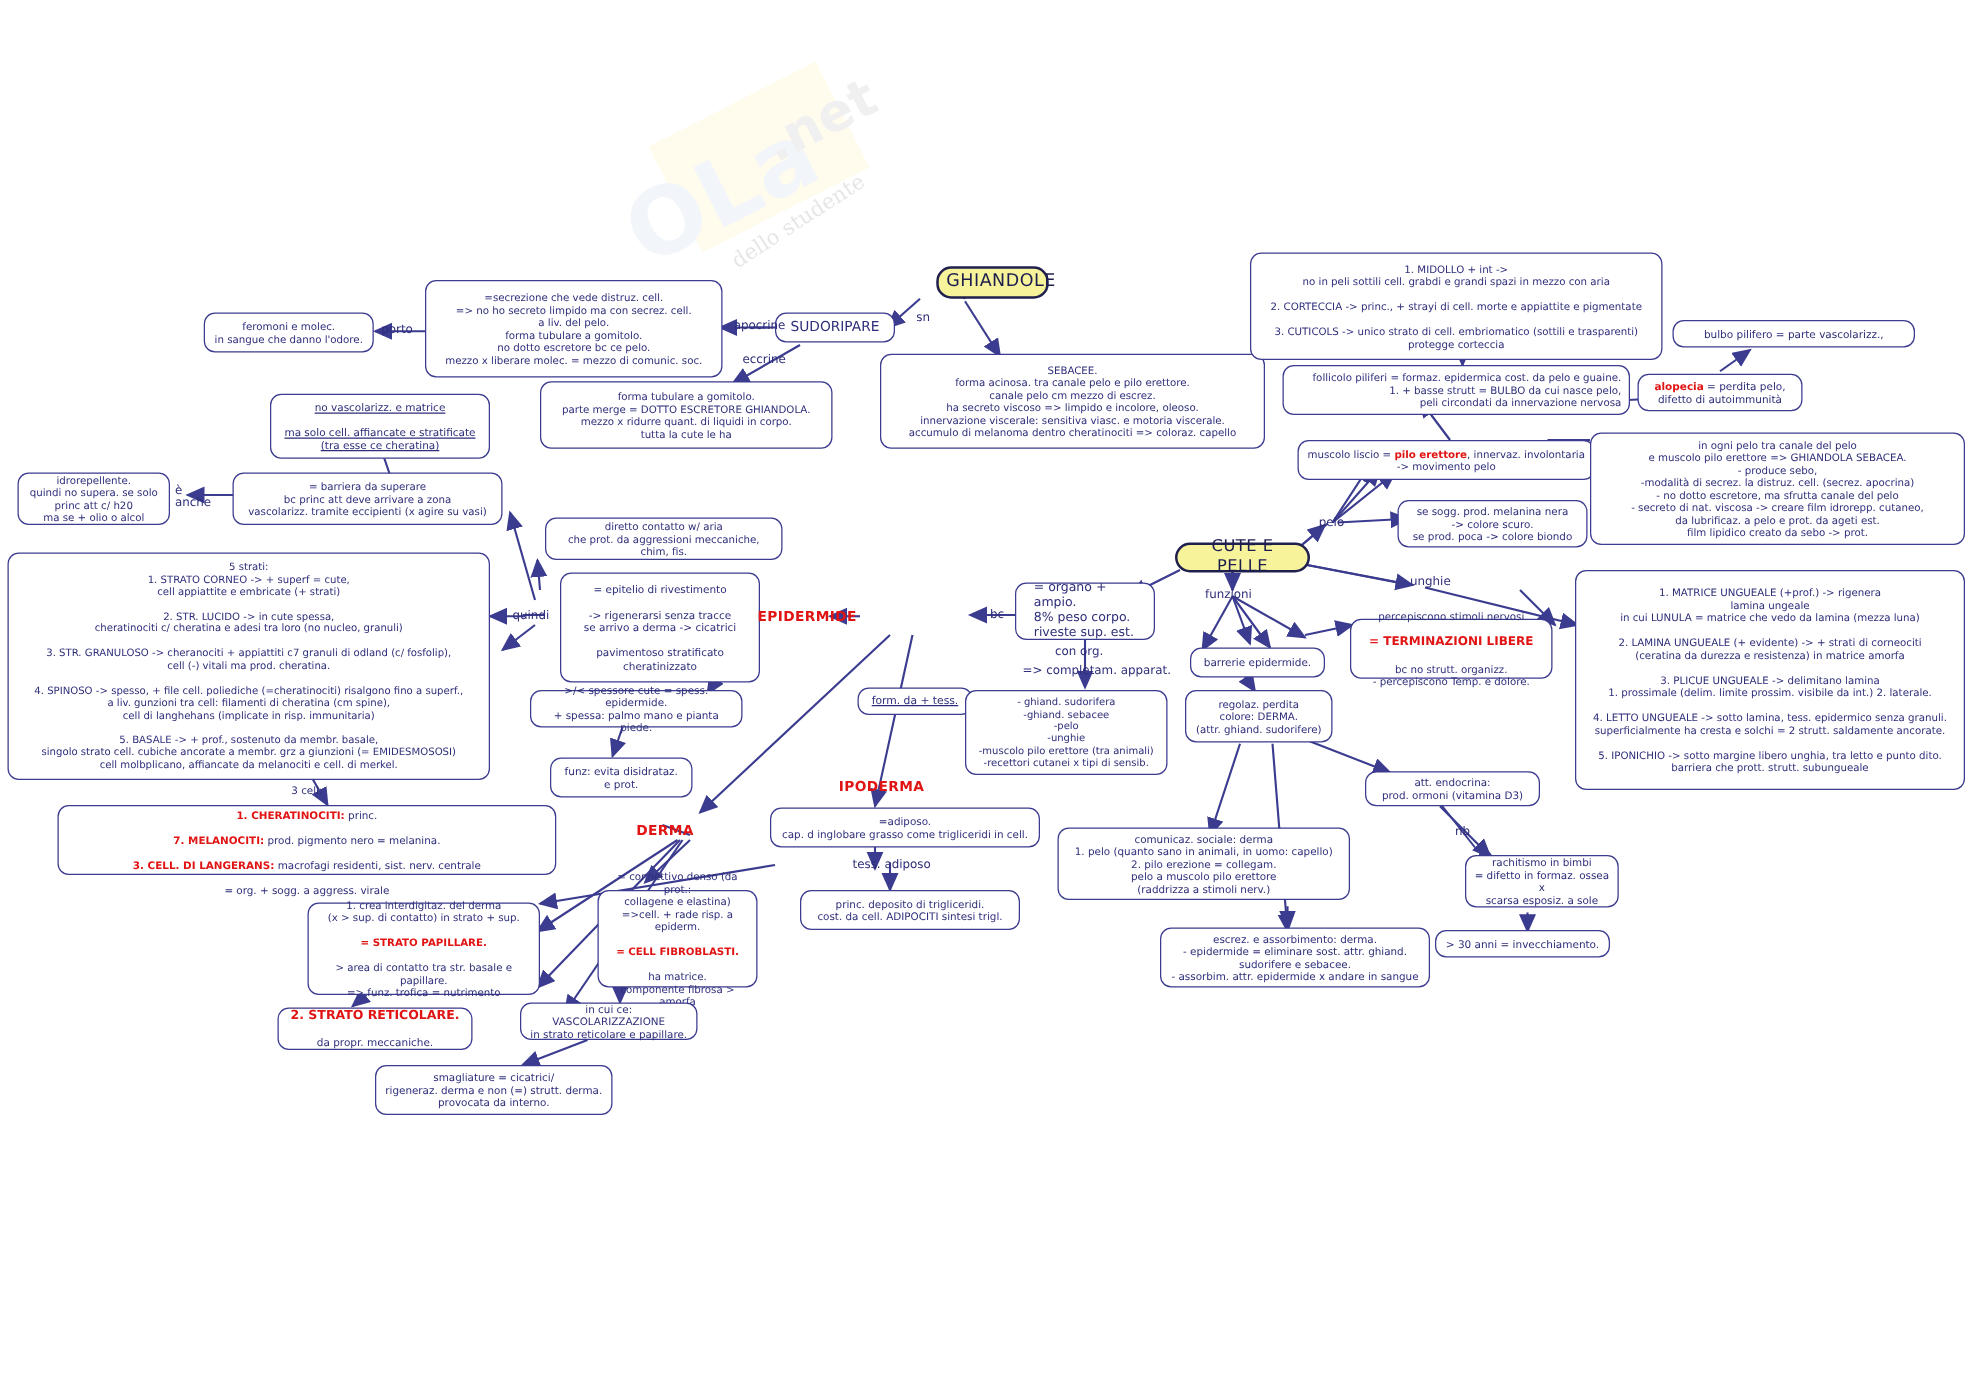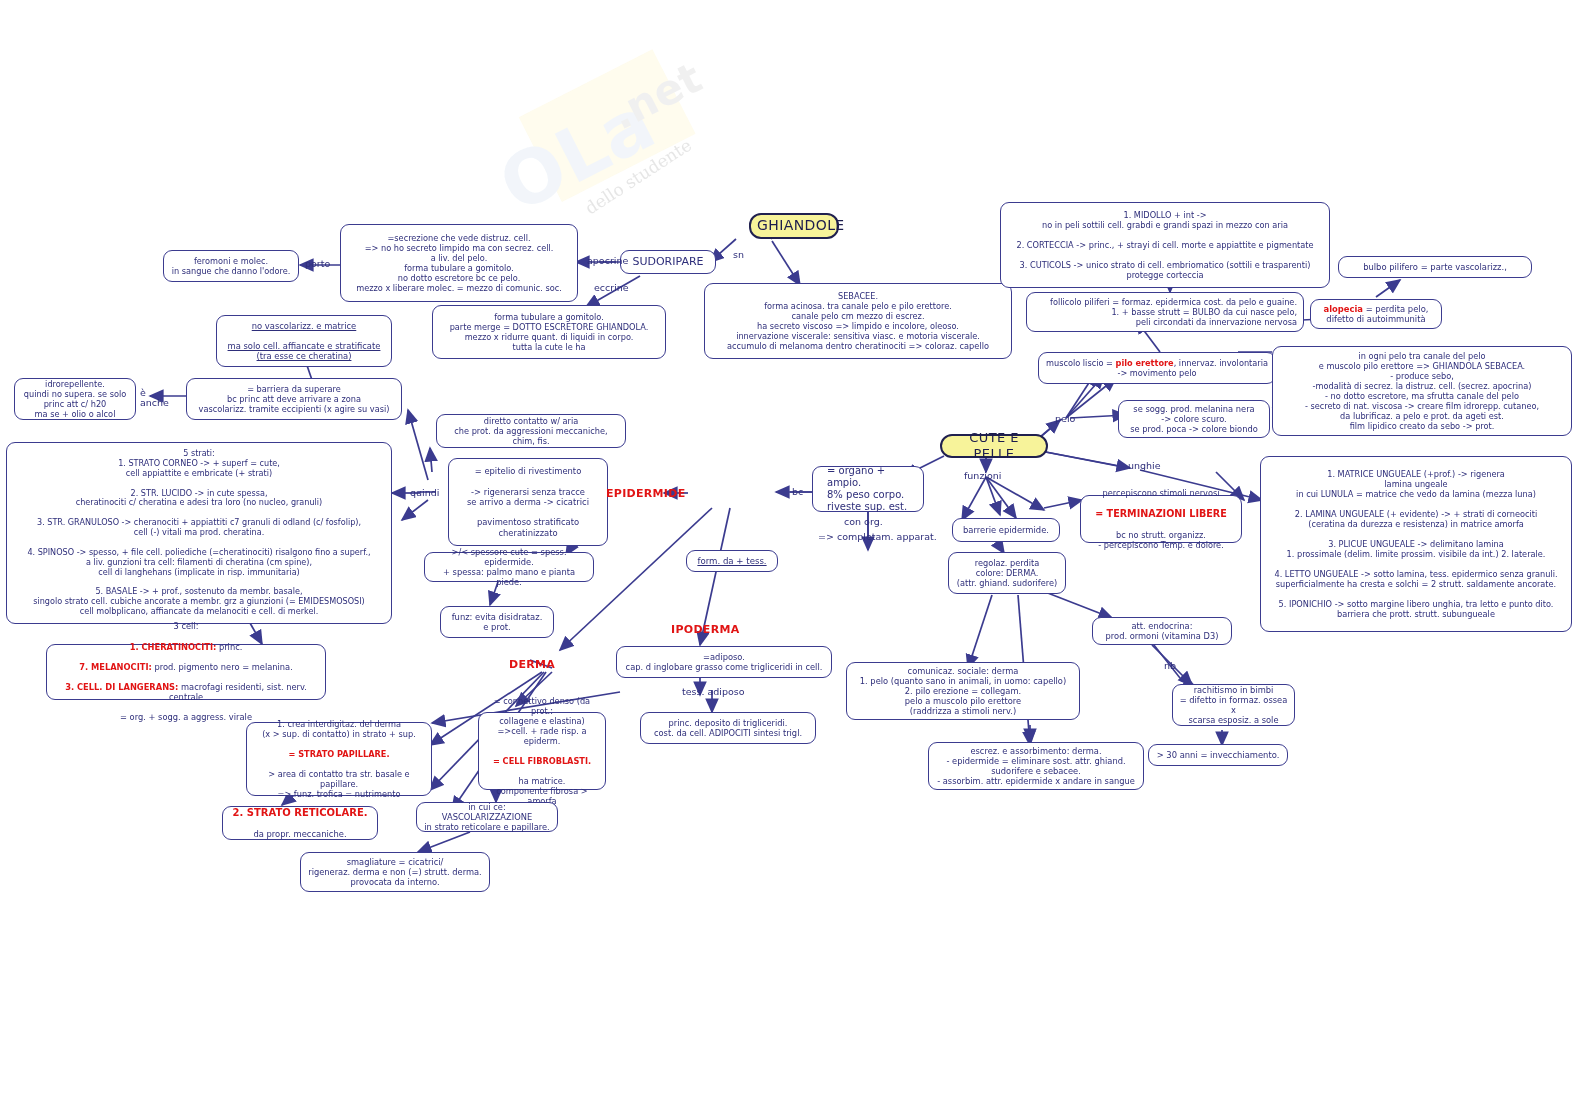--- a/index.html
+++ b/index.html
@@ -240,21 +240,21 @@
 
 4. SPINOSO -&gt; spesso, + file cell. poliediche (=cheratinociti) risalgono fino a superf.,
 a liv. gunzioni tra cell: filamenti di cheratina (cm spine),
 cell di langhehans (implicate in risp. immunitaria)
 
 5. BASALE -&gt; + prof., sostenuto da membr. basale,
 singolo strato cell. cubiche ancorate a membr. grz a giunzioni (= EMIDESMOSOSI)
 cell molbplicano, affiancate da melanociti e cell. di merkel.</span>
   </div>
 
-  <div class="node" style="left:46px;top:644px;width:280px;height:56px;font-size:8.3px;">
+  <div class="node" style="left:46px;top:644px;width:399px;height:56px;font-size:8.3px;">
     <span class="txt"><span>3 cell:</span><br>
       <span class="em">1. CHERATINOCITI:</span><span> princ.</span><br>
       <span class="em">7. MELANOCITI:</span><span> prod. pigmento nero = melanina.</span><br>
       <span class="em">3. CELL. DI LANGERANS:</span><span> macrofagi residenti, sist. nerv. centrale</span><br>
       <span>= org. + sogg. a aggress. virale</span></span>
   </div>
 
   <div class="node" style="left:436px;top:414px;width:190px;height:34px;font-size:8.2px;">
     <span class="txt">diretto contatto w/ aria
 che prot. da aggressioni meccaniche, chim, fis.</span>
@@ -283,20 +283,28 @@
   <div class="node" style="left:686px;top:502px;width:92px;height:22px;font-size:8.6px;margin-top:48px;">
     <span class="txt"><span class="u">form. da + tess.</span></span>
   </div>
 
   <div class="node" style="left:812px;top:466px;width:112px;height:46px;font-size:10px;text-align:left;">
     <span class="txt" style="padding-left:8px;">= organo + ampio.
 8% peso corpo.
 riveste sup. est.</span>
   </div>
 
+  <div class="node" style="left:772px;top:552px;width:162px;height:68px;font-size:8px;">
+    <span class="txt">- ghiand. sudorifera
+-ghiand. sebacee
+-pelo
+-unghie
+-muscolo pilo erettore (tra animali)
+-recettori cutanei x tipi di sensib.</span>
+  </div>
 
   <div class="node" style="left:616px;top:646px;width:216px;height:32px;font-size:8.3px;">
     <span class="txt">=adiposo.
 cap. d inglobare grasso come trigliceridi in cell.</span>
   </div>
 
   <div class="node" style="left:640px;top:712px;width:176px;height:32px;font-size:8.3px;">
     <span class="txt">princ. deposito di trigliceridi.
 cost. da cell. ADIPOCITI sintesi trigl.</span>
   </div>

